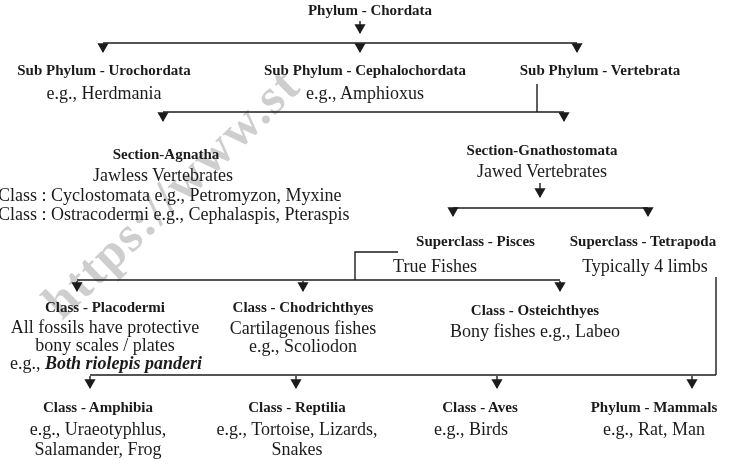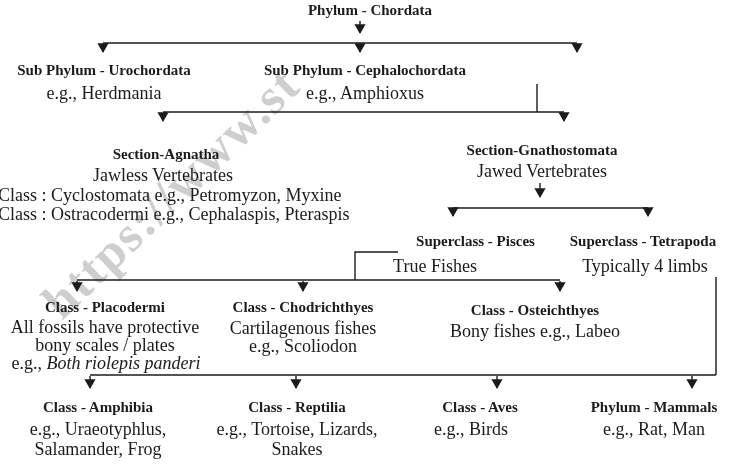--- a/index.html
+++ b/index.html
@@ -7,21 +7,21 @@
        font-family:"Liberation Serif","DejaVu Serif",serif;}
   .stage{position:absolute;inset:0;width:744px;height:464px;}
   .wm{position:absolute;left:30px;top:288px;font-size:50px;letter-spacing:2px;
       color:#c3c3c3;opacity:.8;font-weight:600;white-space:nowrap;
       transform:rotate(-44deg);transform-origin:0 0;z-index:0;
       font-family:"Liberation Serif","DejaVu Serif",serif;}
   svg.lines{position:absolute;left:0;top:0;z-index:1;}
   .lbl{position:absolute;z-index:2;text-align:center;font-size:18px;color:#1b1b1b;
        line-height:1.12;white-space:nowrap;}
   .b{font-weight:700;font-size:15px;}
-  .it{font-style:italic;}
+  .it{font-style:italic;font-weight:bold;}
 </style>
 </head>
 <body>
 
 <div class="stage">
 
   <div class="wm">https://www.st</div>
 
   <svg class="lines" width="744" height="464">
     <defs>
@@ -62,20 +62,21 @@
   </svg>
 
   <div class="lbl b" style="left:272px;top:2px;width:196px">Phylum - Chordata</div>
 
   <div class="lbl b" style="left:4px;top:62px;width:200px">Sub Phylum - Urochordata</div>
   <div class="lbl" style="left:4px;top:83px;width:200px">e.g., Herdmania</div>
 
   <div class="lbl b" style="left:245px;top:62px;width:240px">Sub Phylum - Cephalochordata</div>
   <div class="lbl" style="left:245px;top:83px;width:240px">e.g., Amphioxus</div>
 
+  <div class="lbl b" style="left:498px;top:62px;width:204px">Sub Phylum - Vertebrata</div>
 
   <div class="lbl b" style="left:66px;top:146px;width:200px">Section-Agnatha</div>
   <div class="lbl" style="left:63px;top:165px;width:200px">Jawless Vertebrates</div>
   <div class="lbl" style="left:-2px;top:185px;width:322px">Class : Cyclostomata e.g., Petromyzon, Myxine</div>
   <div class="lbl" style="left:-2px;top:204px;width:340px">Class : Ostracodermi e.g., Cephalaspis, Pteraspis</div>
 
   <div class="lbl b" style="left:432px;top:142px;width:220px">Section-Gnathostomata</div>
   <div class="lbl" style="left:432px;top:161px;width:220px">Jawed Vertebrates</div>
 
   <div class="lbl b" style="left:398px;top:233px;width:155px">Superclass - Pisces</div>

